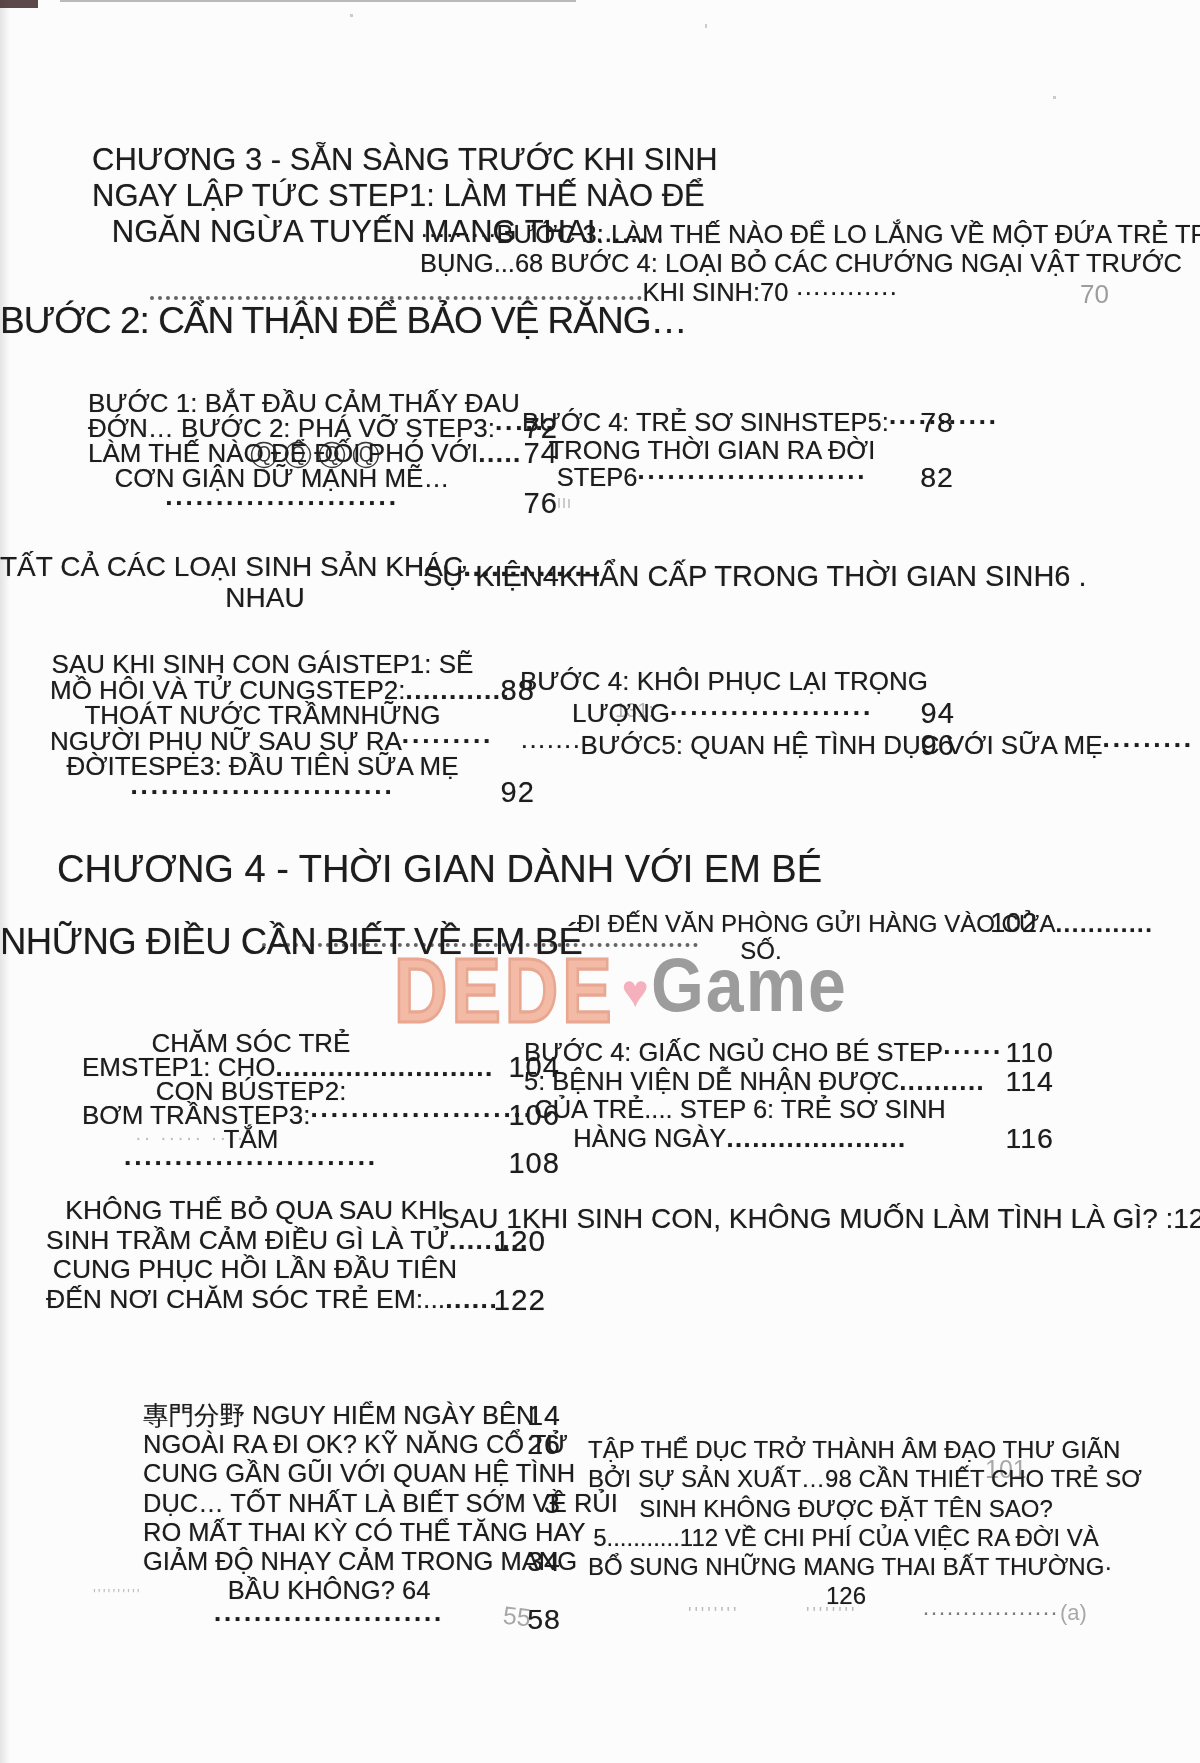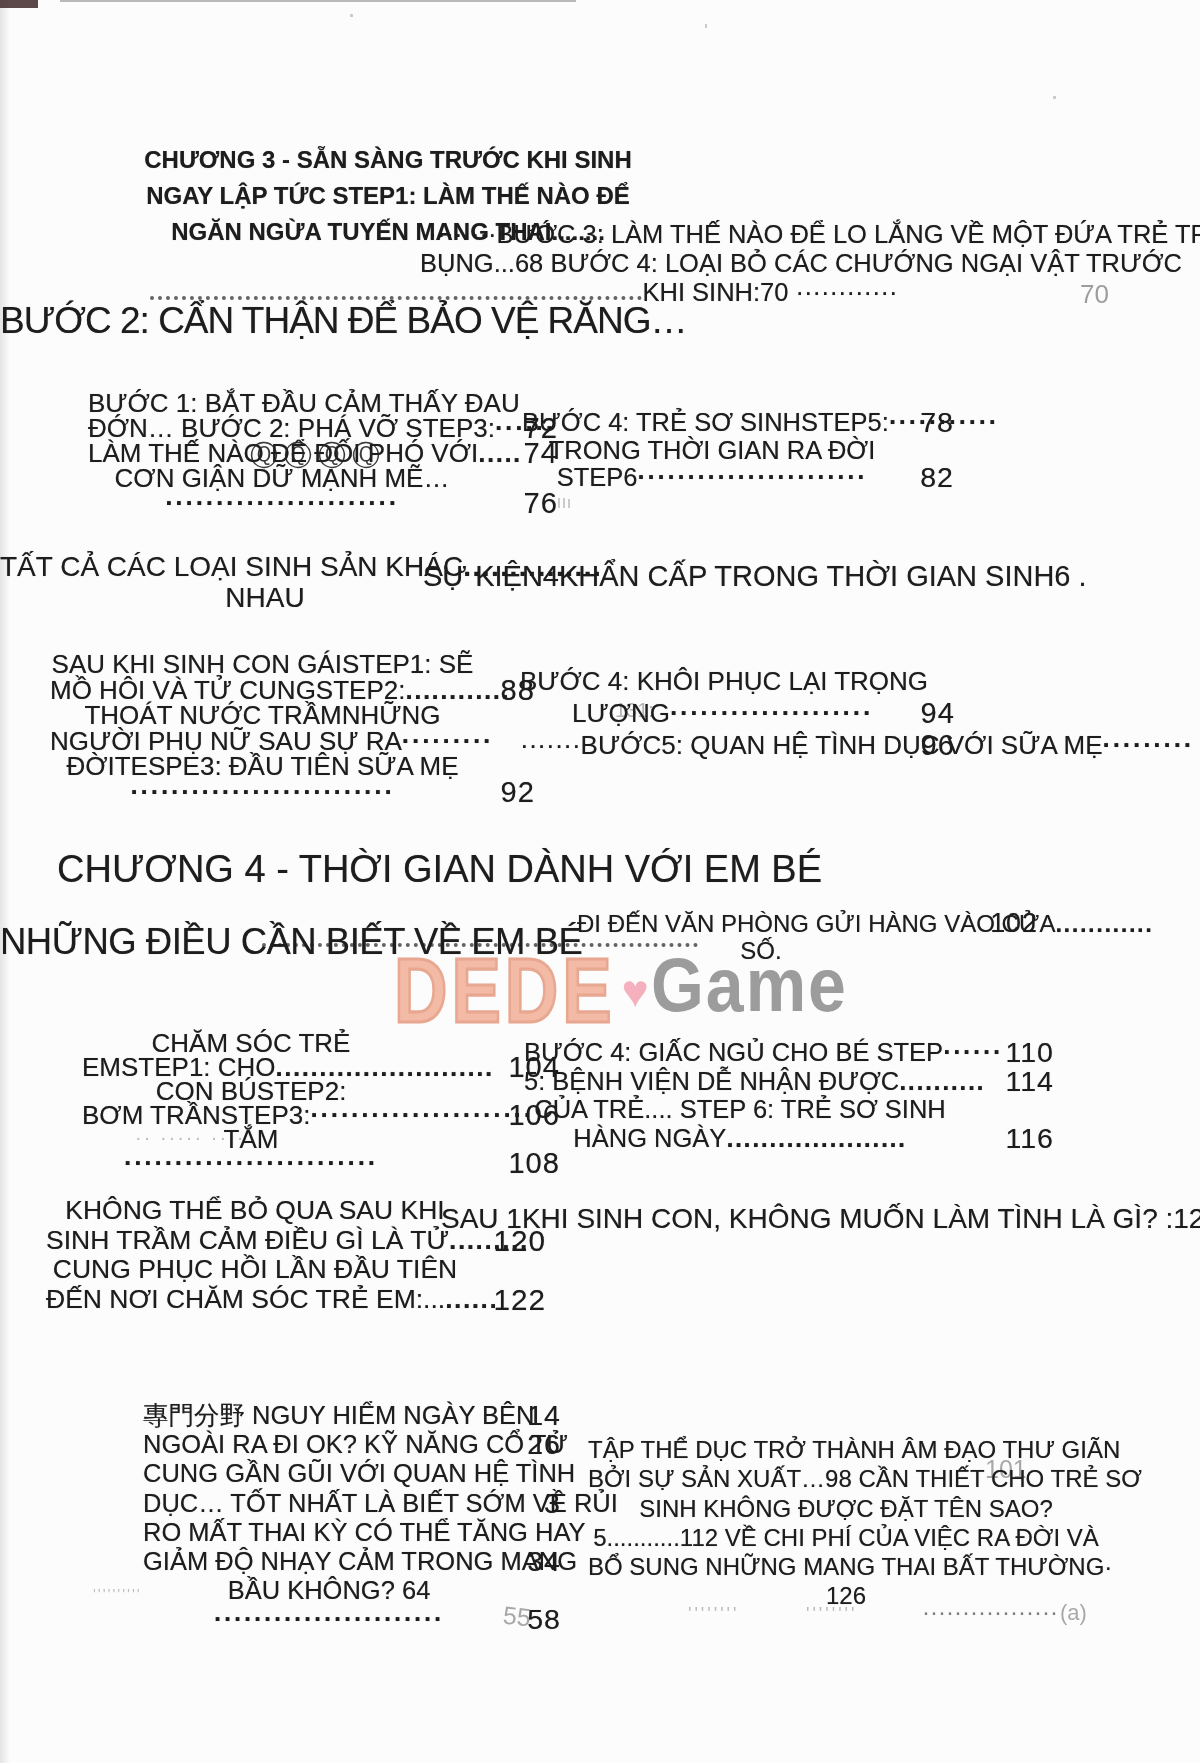--- a/index.html
+++ b/index.html
@@ -9,21 +9,21 @@
   }
   .blk{position:absolute;text-align:center;z-index:2;
        text-shadow:0 0 .7px rgba(25,25,25,.55);}
   .blk>div{position:relative;white-space:nowrap;}
   .n{position:absolute;top:0;font-size:1.12em;letter-spacing:1px;}
   .d{font-weight:600;letter-spacing:1.5px;}
   .nowrap{white-space:nowrap;}
   .faint{position:absolute;opacity:.45;z-index:1;color:#2a2a2a;}
   .dotline{position:absolute;height:0;border-top:4.5px dotted rgba(35,35,35,.7);z-index:1;}
 
-  #chapter3{left:92px;top:142px;width:592px;font-size:24px;line-height:36px;font-weight:bold;}
+  #chapter3{left:92px;top:142px;width:592px;font-size:31px;line-height:36px;}
   #step34{left:420px;top:220px;width:700px;font-size:25.5px;line-height:29px;}
   #buoc2{left:0px;top:252px;font-size:37px;letter-spacing:-1px;z-index:2;position:absolute;
          text-shadow:0 0 .7px rgba(25,25,25,.55);margin-top:48px;}
   #r1l{left:88px;top:391px;width:388px;font-size:26px;line-height:25px;}
   #r1l .n{right:-82px;}
   #r1r{left:522px;top:409px;width:380px;font-size:25.5px;line-height:27.5px;}
   #r1r .n{right:-52px;}
   #r2l{left:0px;top:551px;width:530px;font-size:28px;line-height:31px;}
   #r2r{left:423px;top:560px;font-size:29px;position:absolute;z-index:2;
        text-shadow:0 0 .7px rgba(25,25,25,.55);}

